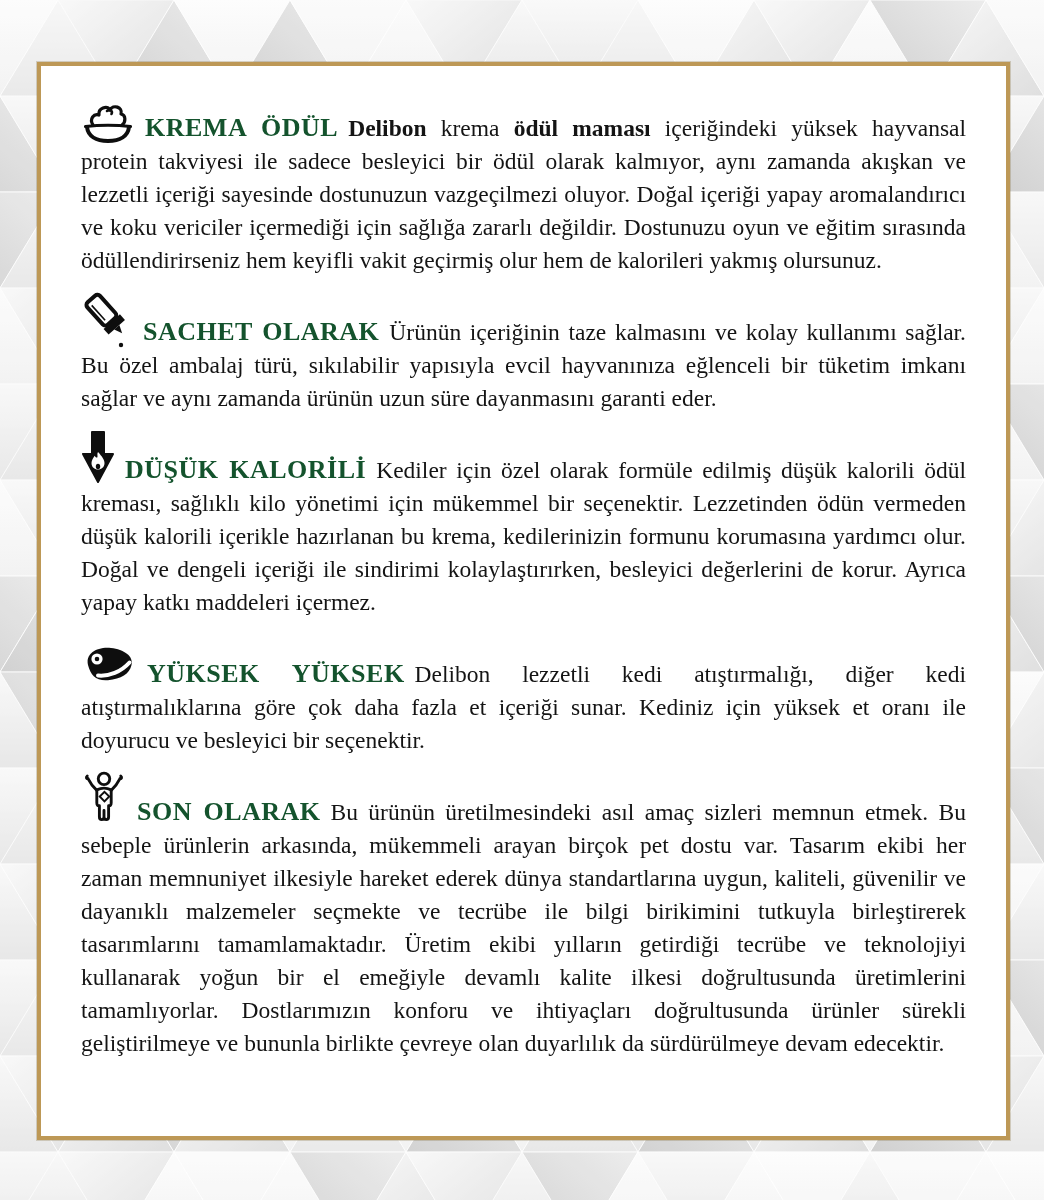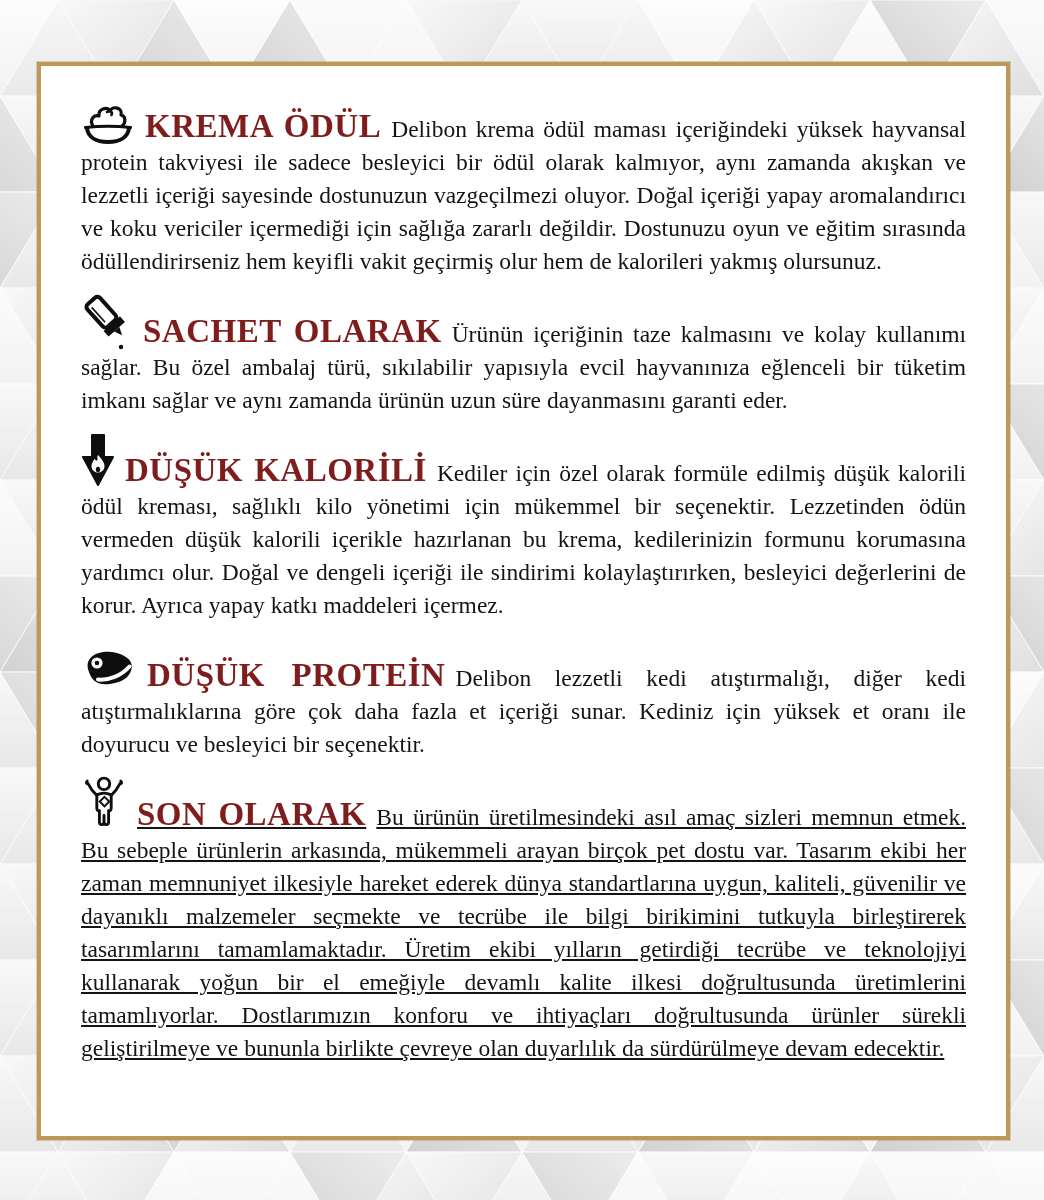--- a/index.html
+++ b/index.html
@@ -19,38 +19,38 @@
     box-shadow:0 0 0 1px rgba(120,95,40,0.25);
   }
   .content {
     padding:44px 40px 0 40px;
     font-size:23.5px;
     line-height:33px;
     color:#141414;
     text-align:justify;
   }
   .section { margin:0 0 37px 0; }
-  .section:last-child { margin-bottom:16px;text-decoration:underline; }
+  .section:last-child { margin-bottom:16px; }
   .sec-title {
     font-weight:bold;
-    font-size:33px;
+    font-size:26px;
     line-height:33px;
     letter-spacing:0.5px;
     margin-right:10px;
-    color:#7f1d1d;
+    color:#14532d;
   }
   .icon {
     display:inline-block;
     position:relative;
     height:26px;
     vertical-align:baseline;
     margin-right:10px;
   }
   .icon svg { position:absolute; left:0; bottom:-8px; overflow:visible; display:block; }
-  .seg-b { font-weight:normal;margin-top:40px; }
+  .seg-b { font-weight:bold;margin-top:40px; }
 </style>
 </head>
 <body>
 
 <svg id="bg-svg" xmlns="http://www.w3.org/2000/svg">
   <defs>
     <linearGradient id="tg0" x1="0" y1="0" x2="0" y2="1">
       <stop offset="0" stop-color="#ffffff"></stop>
         <stop offset="1" stop-color="#e0e0e0"></stop>
     </linearGradient>
@@ -430,21 +430,21 @@
       <p class="section"><span class="icon" style="width: 34px;"><svg width="34" height="56" viewBox="0 0 34 56" xmlns="http://www.w3.org/2000/svg">
             <path d="M11 2 H23 V24 H32 L17 52 L2 24 H11 Z" fill="#0e0e0e" stroke="#0e0e0e" stroke-width="2" stroke-linejoin="round"></path>
             <path d="M17 22 c4 4.5 6.5 7.5 6.5 11 c0 4.2 -3.1 6.5 -6.5 6.5 c-3.4 0 -6.5 -2.3 -6.5 -6.5 c0 -3 2 -5.2 3.2 -7.3 c0.7 1.6 1.9 2.2 2.7 1.6 c0.5 -1.6 -0.7 -3.4 0.6 -5.3 Z" fill="#ffffff"></path>
             <ellipse cx="17" cy="36.5" rx="2.2" ry="2.8" fill="#0e0e0e"></ellipse>
           </svg></span><span class="sec-title">DÜŞÜK KALORİLİ</span><span class="seg">Kediler için özel olarak formüle edilmiş düşük kalorili ödül kreması, sağlıklı kilo yönetimi için mükemmel bir seçenektir. Lezzetinden ödün vermeden düşük kalorili içerikle hazırlanan bu krema, kedilerinizin formunu korumasına yardımcı olur. Doğal ve dengeli içeriği ile sindirimi kolaylaştırırken, besleyici değerlerini de korur. Ayrıca yapay katkı maddeleri içermez.</span></p>
       <p class="section"><span class="icon" style="width: 56px;"><svg width="56" height="46" viewBox="0 0 56 46" xmlns="http://www.w3.org/2000/svg">
             <path d="M7 21 C4 9 17 2.5 30 4 C43 5.5 52.5 12 50.5 21 C48.5 30 40 35 27 36.2 C15 37.2 9.5 31 7 21 Z" fill="#0e0e0e"></path>
             <circle cx="16" cy="15" r="5.6" fill="#ffffff"></circle>
             <circle cx="16" cy="15" r="2.3" fill="#0e0e0e"></circle>
             <path d="M17 31.5 C28 32.5 40 28 48.5 18.5" stroke="#ffffff" stroke-width="4" fill="none" stroke-linecap="round"></path>
-          </svg></span><span class="sec-title">DÜŞÜK PROTEİN</span><span class="seg">Delibon lezzetli kedi atıştırmalığı, diğer kedi atıştırmalıklarına göre çok daha fazla et içeriği sunar. Kediniz için yüksek et oranı ile doyurucu ve besleyici bir seçenektir.</span></p>
+          </svg></span><span class="sec-title">YÜKSEK YÜKSEK</span><span class="seg">Delibon lezzetli kedi atıştırmalığı, diğer kedi atıştırmalıklarına göre çok daha fazla et içeriği sunar. Kediniz için yüksek et oranı ile doyurucu ve besleyici bir seçenektir.</span></p>
       <p class="section"><span class="icon" style="width: 46px;"><svg width="46" height="60" viewBox="0 0 48 60" xmlns="http://www.w3.org/2000/svg">
             <g fill="none" stroke="#0e0e0e" stroke-width="3" stroke-linecap="round" stroke-linejoin="round">
               <circle cx="24" cy="10" r="6"></circle>
               <path d="M16.5 22 C12.5 18.5 9.5 14 7.5 10 M7.5 10 c-1.8 0.4 -2.6 -1.6 -1 -3"></path>
               <path d="M31.5 22 C35.5 18.5 38.5 14 40.5 10 M40.5 10 c1.8 0.4 2.6 -1.6 1 -3"></path>
               <path d="M16.5 21.5 Q24 18 31.5 21.5 L31.5 35 Q31.5 38.5 28.8 38 L28.8 49.5 Q28.8 52.5 26.4 52.5 Q24 52.5 24 49.5 L24 43 L24 49.5 Q24 52.5 21.6 52.5 Q19.2 52.5 19.2 49.5 L19.2 38 Q16.5 38.5 16.5 35 Z"></path>
             </g>
             <rect x="21" y="25" width="7" height="7" transform="rotate(45 24.5 28.5)" fill="none" stroke="#0e0e0e" stroke-width="2"></rect>
           </svg></span><span class="sec-title">SON OLARAK</span><span class="seg">Bu ürünün üretilmesindeki asıl amaç sizleri memnun etmek. Bu sebeple ürünlerin arkasında, mükemmeli arayan birçok pet dostu var. Tasarım ekibi her zaman memnuniyet ilkesiyle hareket ederek dünya standartlarına uygun, kaliteli, güvenilir ve dayanıklı malzemeler seçmekte ve tecrübe ile bilgi birikimini tutkuyla birleştirerek tasarımlarını tamamlamaktadır. Üretim ekibi yılların getirdiği tecrübe ve teknolojiyi kullanarak yoğun bir el emeğiyle devamlı kalite ilkesi doğrultusunda üretimlerini tamamlıyorlar. Dostlarımızın konforu ve ihtiyaçları doğrultusunda ürünler sürekli geliştirilmeye ve bununla birlikte çevreye olan duyarlılık da sürdürülmeye devam edecektir.</span></p>
     </div>

